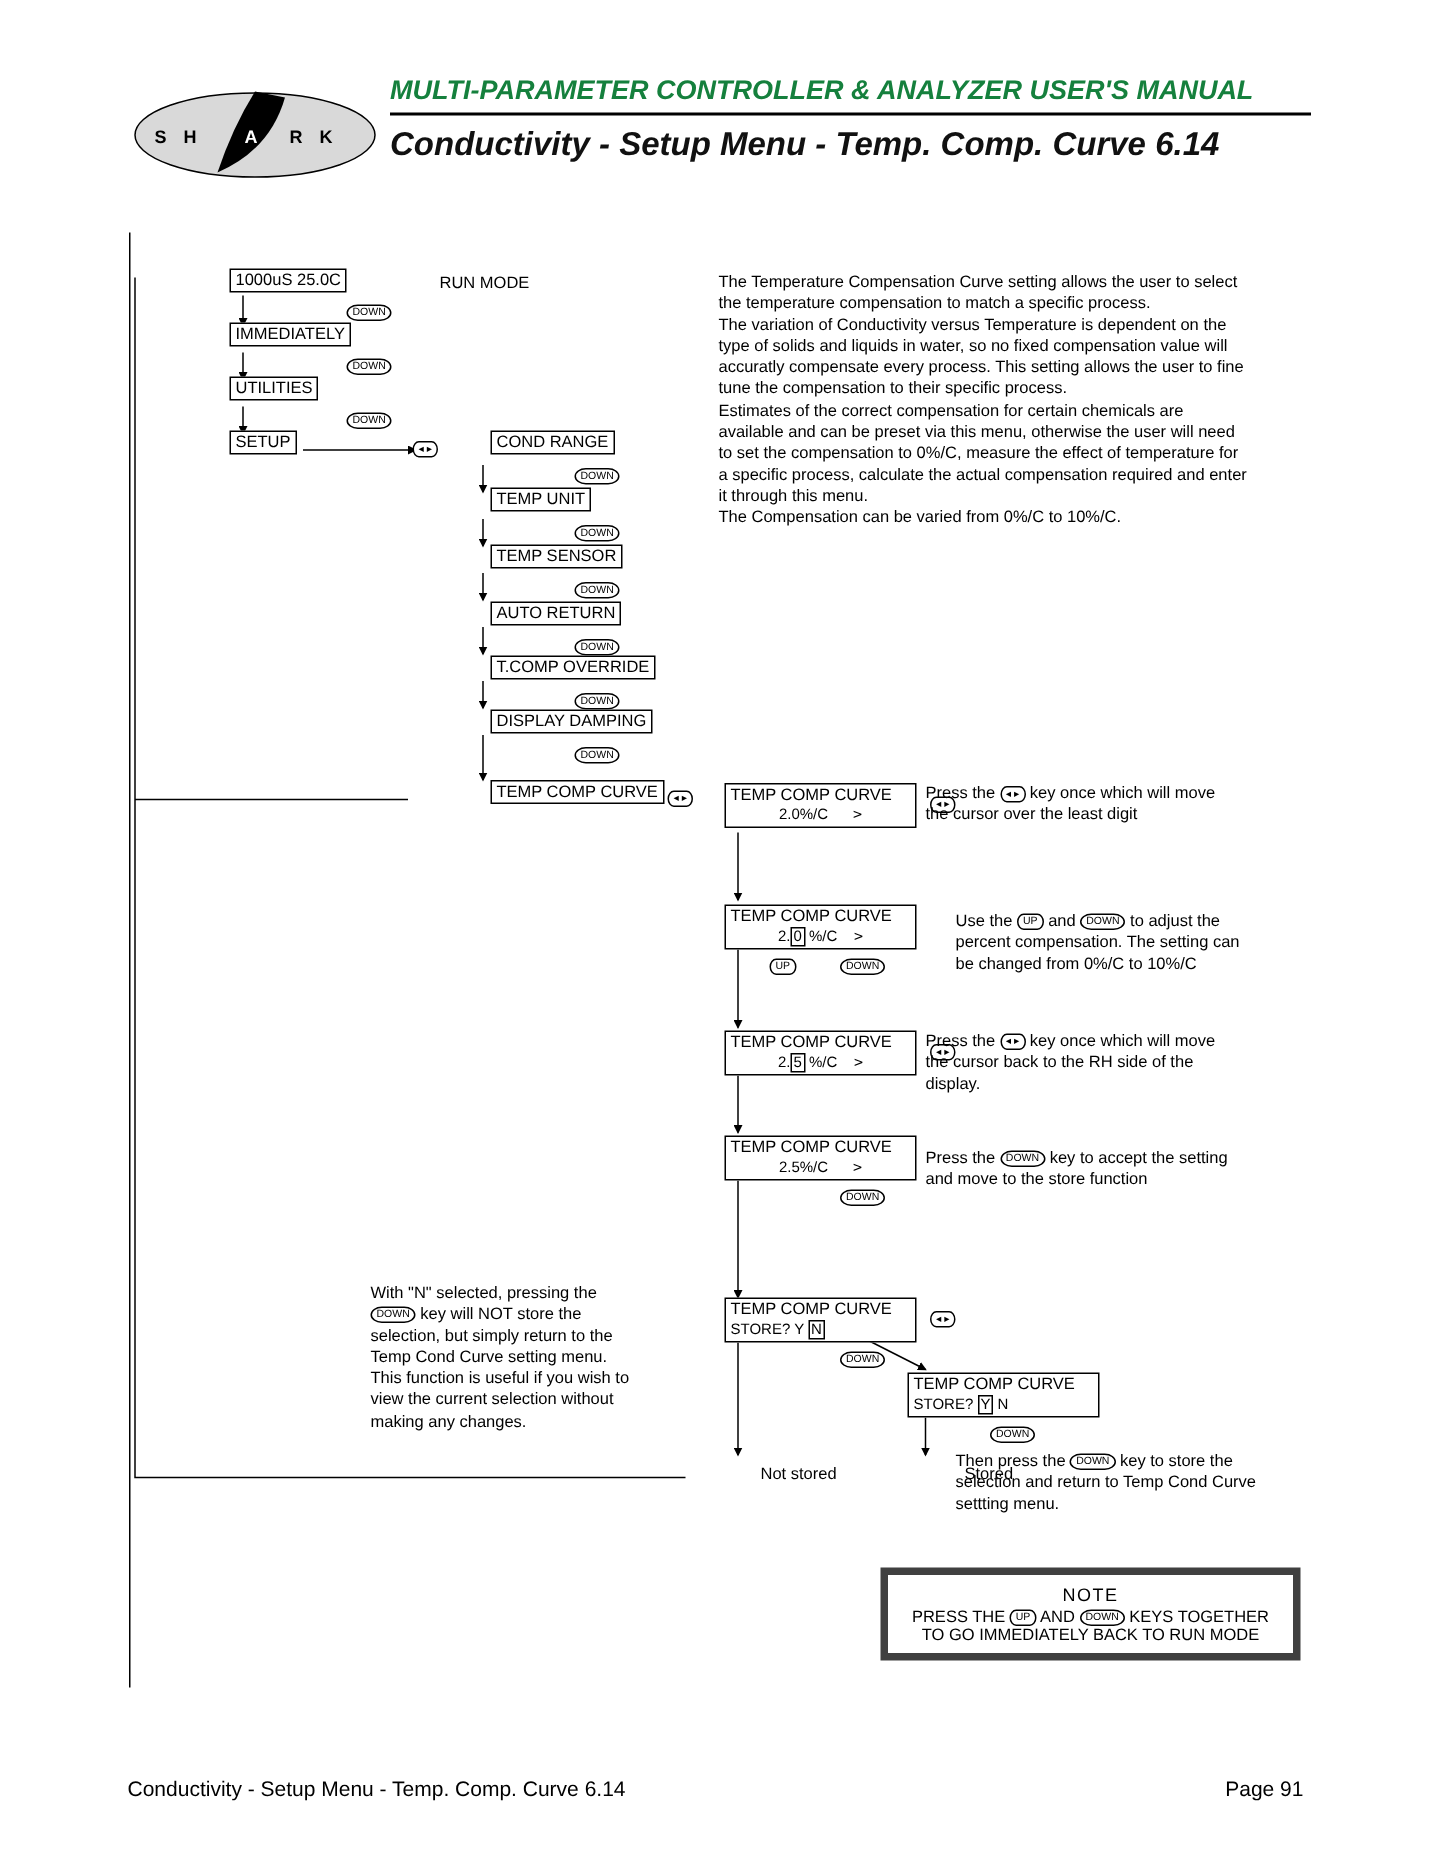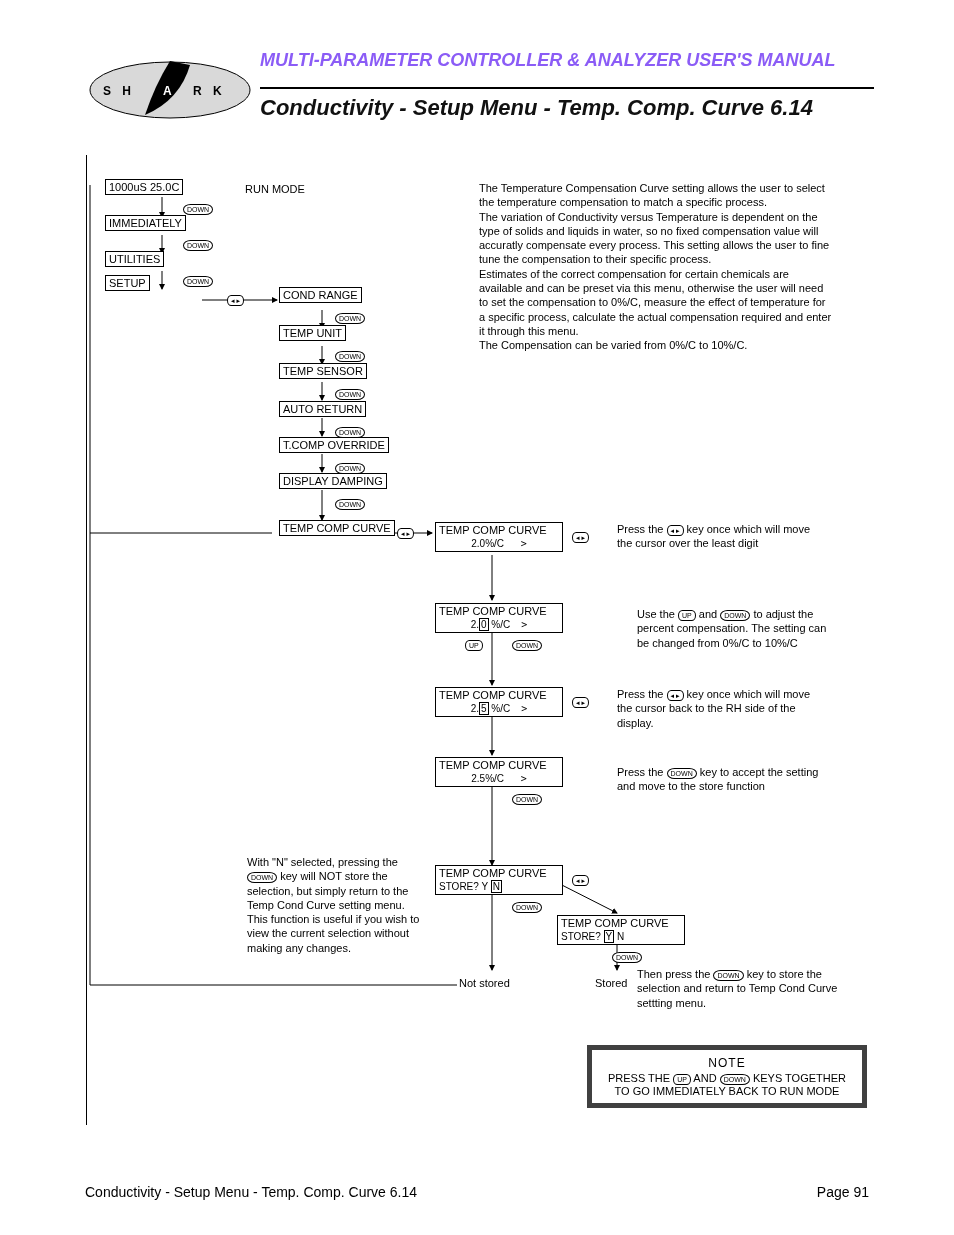--- a/index.html
+++ b/index.html
@@ -27,44 +27,44 @@
     width: 170px;
     height: 70px;
   }
   .title-block {
     margin-left: 180px;
   }
   .manual-title {
     font-weight: bold;
     font-style: italic;
     font-size: 18px;
-    color: #8b5cf6;
+    color: #15803d;
     border-bottom: 2px solid #000;
-    padding-bottom: 16px;
+    padding-bottom: 4px;
   }
   .section-title {
     font-weight: bold;
     font-style: italic;
     font-size: 22px;
     color: #111;
     margin-top: 6px;
   }
   .diagram-frame {
     position: absolute;
     left: 86px;
     top: 155px;
     width: 760px;
     height: 970px;
     border: 1px solid #000;
     border-left-width: 1px;
     border-bottom: none;
     border-right: none;
     border-top: none;
   }
-  .abs { position:absolute; font-size:11px; line-height:1.25; }
+  .abs { position:absolute; font-size:11px; line-height:1.25;margin-left:48px; }
   .menu-box {
     border:1px solid #000;
     font-size:11px;
     padding:1px 3px;
     background:#fff;
     white-space:nowrap;
   }
   .menu-box .sub {
     font-size:10px;
     display:block;
@@ -174,21 +174,21 @@
     </div>
     <div class="abs lbl" style="left:158px; top:28px;">RUN MODE</div>
     <div class="abs" style="left:96px; top:47px;"><span class="key-oval down"></span></div>
 
     <div class="abs" style="left:18px; top:62px;"><span class="menu-box">IMMEDIATELY</span></div>
     <div class="abs" style="left:96px; top:83px;"><span class="key-oval down"></span></div>
 
     <div class="abs" style="left:18px; top:98px;"><span class="menu-box">UTILITIES</span></div>
     <div class="abs" style="left:96px; top:119px;"><span class="key-oval down"></span></div>
 
-    <div class="abs" style="left:18px; top:122px;text-align:center;"><span class="menu-box">SETUP</span></div>
+    <div class="abs" style="left:18px; top:134px;text-align:center;"><span class="menu-box">SETUP</span></div>
     <div class="abs" style="left:140px; top:138px;"><span class="key-oval lr"></span></div>
 
     <div class="abs" style="left:192px; top:134px;"><span class="menu-box">COND RANGE</span></div>
     <div class="abs" style="left:248px; top:156px;"><span class="key-oval down"></span></div>
 
     <div class="abs" style="left:192px; top:172px;"><span class="menu-box">TEMP UNIT</span></div>
     <div class="abs" style="left:248px; top:194px;"><span class="key-oval down"></span></div>
 
     <div class="abs" style="left:192px; top:210px;"><span class="menu-box">TEMP SENSOR</span></div>
     <div class="abs" style="left:248px; top:232px;"><span class="key-oval down"></span></div>

